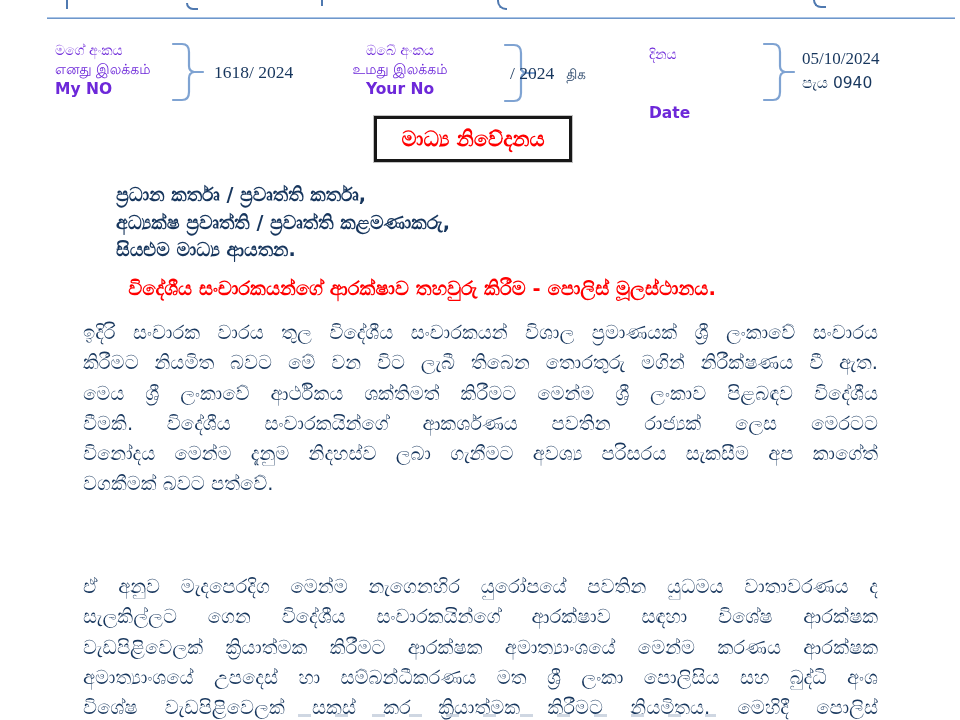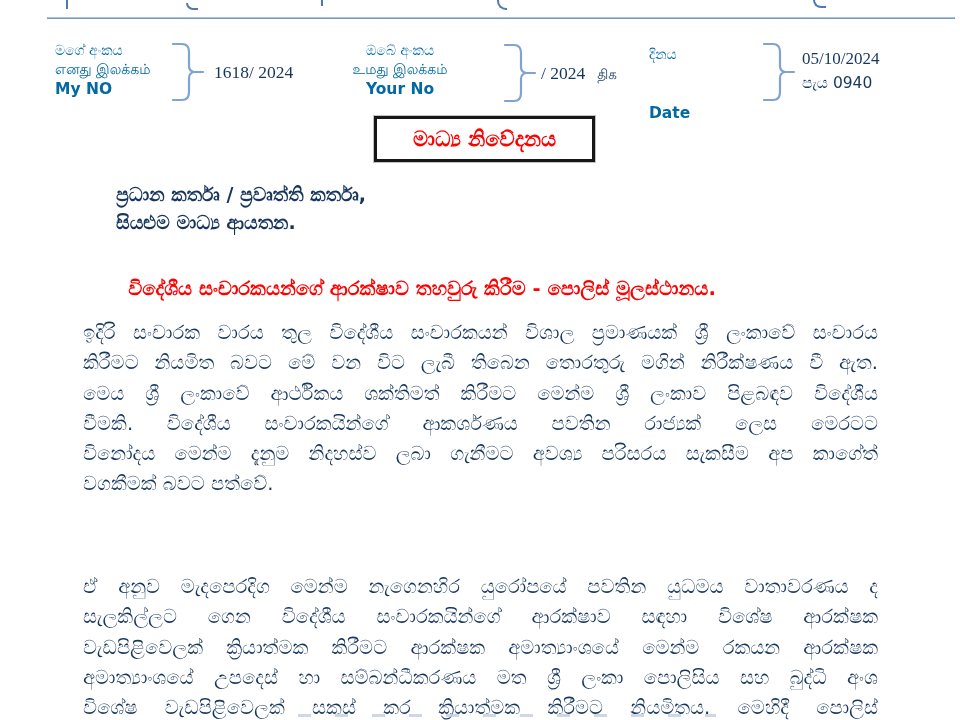--- a/index.html
+++ b/index.html
@@ -16,43 +16,43 @@
   
   .frag { position: absolute; background: transparent; }
   .frag-tick { width: 2px; background: #4f79b0; }
   .frag-curve { border: 2px solid #4f79b0; border-top: none; border-right: none;
                 border-radius: 0 0 0 9px; }
   .top-rule {
     position: absolute; left: 47px; top: 17px; width: 908px; height: 2px;
     background: #6f97ca; border-top: 1px solid #a9c4e6;
   }
   
-  .hdr-col { position: absolute; color: #0369a1; }
+  .hdr-col { position: absolute; color: #6d28d9; }
   .hdr-si { font-size: 14px; line-height: 19px; display: block; }
   .hdr-ta { font-size: 14px; line-height: 19px; display: block; }
   .hdr-en { font-size: 15.5px; line-height: 20px; font-weight: 700; display: block; }
   .col-myno   { left: 55px;  top: 41px; text-align: left; }
   .col-yourno { left: 336px; top: 41px; width: 128px; text-align: center; }
   .col-date   { left: 649px; top: 45px; height: 57px; display: flex;
                 flex-direction: column; justify-content: space-between; gap: 39px; }
   .brace { position: absolute; width: 36px; height: 62px; }
   .brace-1 { left: 170px; top: 41px; }
   .brace-2 { left: 502px; top: 42px; }
   .brace-3 { left: 761px; top: 41px; }
   .val-serif { font-family: "Liberation Serif", "DejaVu Serif", serif; }
   .val-myno   { position: absolute; left: 214px; top: 62px; font-size: 17.5px; }
-  .val-yourno { position: absolute; left: 541px; top: 63px; font-size: 17.5px; }
+  .val-yourno { position: absolute; left: 510px; top: 63px; font-size: 17.5px; }
   .val-yourno .ta-note { font-family: "DejaVu Sans", sans-serif; font-size: 13.5px;
                          margin-left: 12px; }
   .val-date   { position: absolute; left: 802px; top: 46px; line-height: 25px; }
   .val-date .d1 { font-size: 17px; }
   .val-date .d2 { font-size: 15.5px; font-family: "DejaVu Sans", sans-serif; }
   
   .title-box {
-    position: absolute; left: 374px; top: 116px; width: 221px; height: 46px;
+    position: absolute; left: 374px; top: 116px; width: 198px; height: 46px;
     border: 3px solid #171717; background: #ffffff;
     display: flex; align-items: center; justify-content: center;
     box-shadow: 0 0 0 1px rgba(120,120,120,0.45);
   }
   .title-box span { color: #ff0000; font-weight: 700; font-size: 21px; }
   
   .addressees {
     position: absolute; left: 104px; top: 181px;
     font-size: 19px; font-weight: 700; color: #17365d; line-height: 27.5px; margin-left: 12px;
   }
@@ -130,37 +130,38 @@
     <div class="d1 val-serif">05/10/2024</div>
     <div class="d2">පැය 0940</div>
   </div>
 
   <div class="title-box">
     <span>මාධ්‍ය නිවේදනය</span>
   </div>
 
   <div class="addressees">
     <div>ප්‍රධාන කර්තෘ / ප්‍රවෘත්ති කර්තෘ,</div>
+    <div>අධ්‍යක්ෂ ප්‍රවෘත්ති / ප්‍රවෘත්ති කළමණාකරු,</div>
     <div>සියළුම මාධ්‍ය ආයතන.</div>
   </div>
 
   <div class="subject">විදේශීය සංචාරකයන්ගේ ආරක්ෂාව තහවුරු කිරීම - පොලිස් මූලස්ථානය.</div>
 
   <div class="body-para para-1">
     <div class="bline">ඉදිරි සංචාරක වාරය තුල විදේශීය සංචාරකයන් විශාල ප්‍රමාණයක් ශ්‍රී ලංකාවේ සංචාරය</div>
     <div class="bline">කිරීමට නියමිත බවට මේ වන විට ලැබී තිබෙන  තොරතුරු මගින් නිරීක්ෂණය වී ඇත.</div>
     <div class="bline">මෙය ශ්‍රී ලංකාවේ ආර්ථිකය ශක්තිමත් කිරීමට මෙන්ම ශ්‍රී ලංකාව පිළබඳව විදේශීය</div>
     <div class="bline">වීමකි. විදේශීය සංචාරකයින්ගේ  ආකර්ශණය පවතින රාජ්‍යක් ලෙස මෙරටට</div>
     <div class="bline">විනෝදය මෙන්ම දැනුම  නිදහස්ව ලබා ගැනීමට අවශ්‍ය පරිසරය සැකසීම අප කාගේත්</div>
     <div class="bline-last">වගකීමක් බවට පත්වේ.</div>
   </div>
 
   <div class="body-para para-2">
     <div class="bline">ඒ අනුව මැදපෙරදිග මෙන්ම නැගෙනහිර යුරෝපයේ පවතින යුධමය වාතාවරණය ද</div>
     <div class="bline">සැලකිල්ලට ගෙන විදේශීය සංචාරකයින්ගේ ආරක්ෂාව සඳහා විශේෂ ආරක්ෂක</div>
-    <div class="bline">වැඩපිළිවෙලක් ක්‍රියාත්මක කිරීමට ආරක්ෂක අමාත්‍යාංශයේ මෙන්ම රකයන ආරක්ෂක</div>
+    <div class="bline">වැඩපිළිවෙලක් ක්‍රියාත්මක කිරීමට ආරක්ෂක අමාත්‍යාංශයේ මෙන්ම කරණය ආරක්ෂක</div>
     <div class="bline">අමාත්‍යාංශයේ  උපදෙස් හා සම්බන්ධීකරණය මත ශ්‍රී ලංකා පොලිසිය සහ බුද්ධි අංශ</div>
     <div class="bline">විශේෂ වැඩපිළිවෙලක් සකස් කර ක්‍රියාත්මක කිරීමට නියමිතය. මෙහිදී පොලිස්</div>
   </div>
 
   <div class="bottom-frags"></div>
 
 </div>
 
 </body></html>

